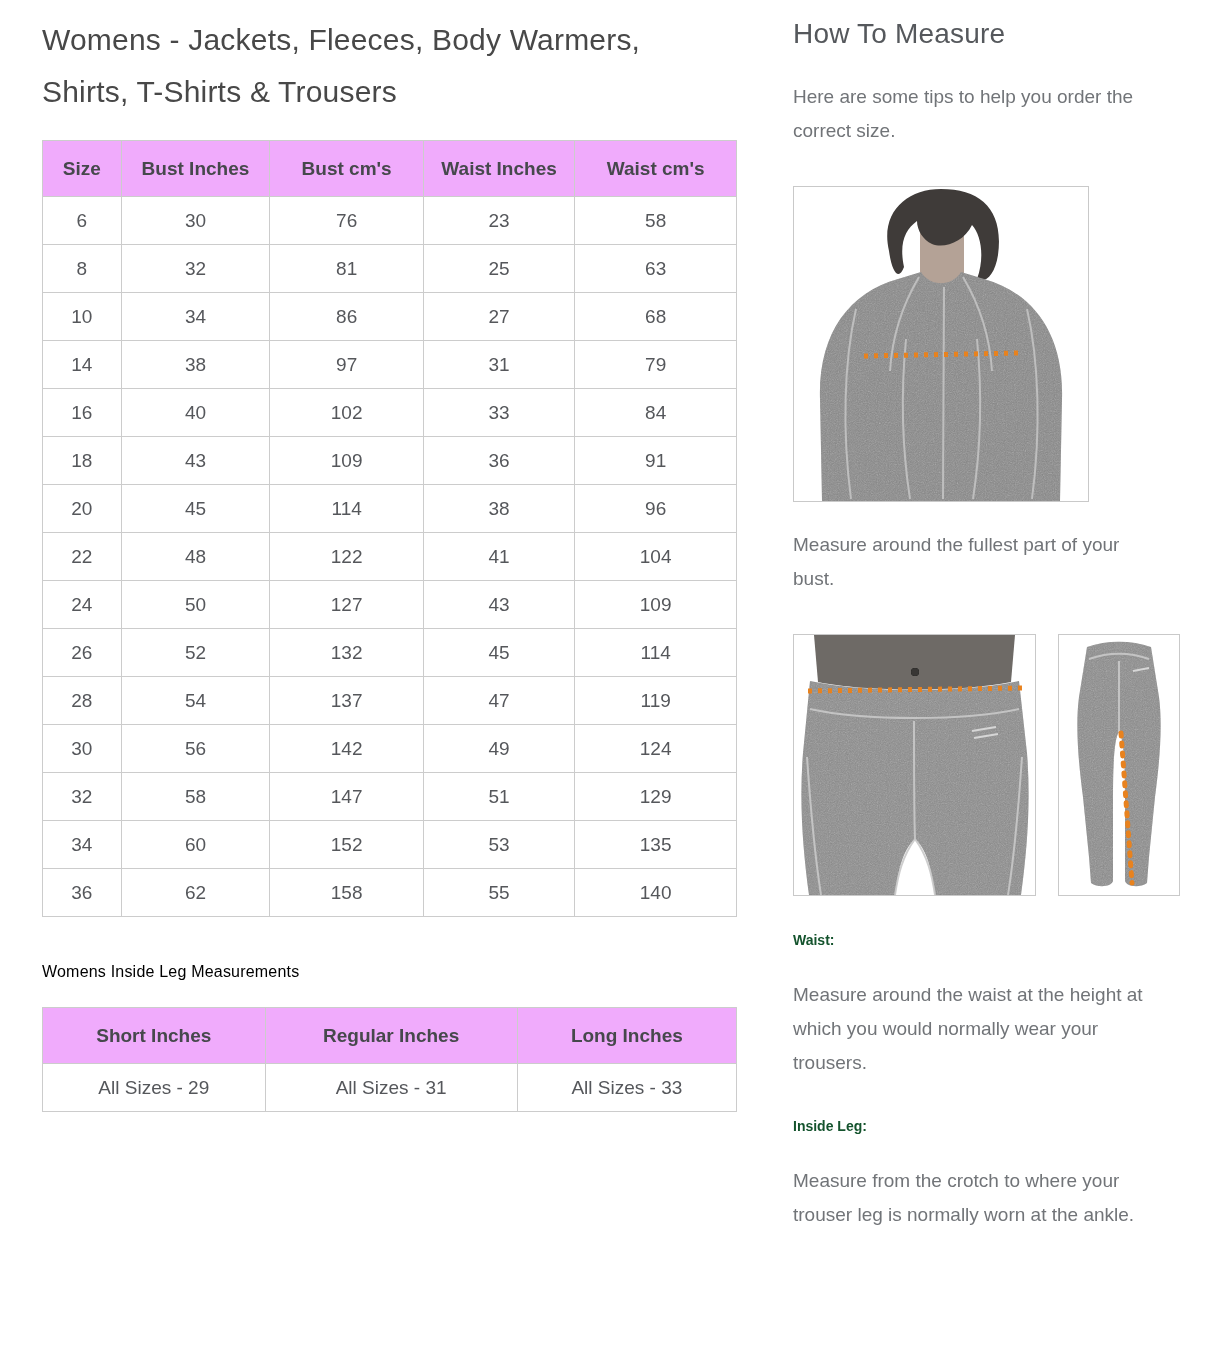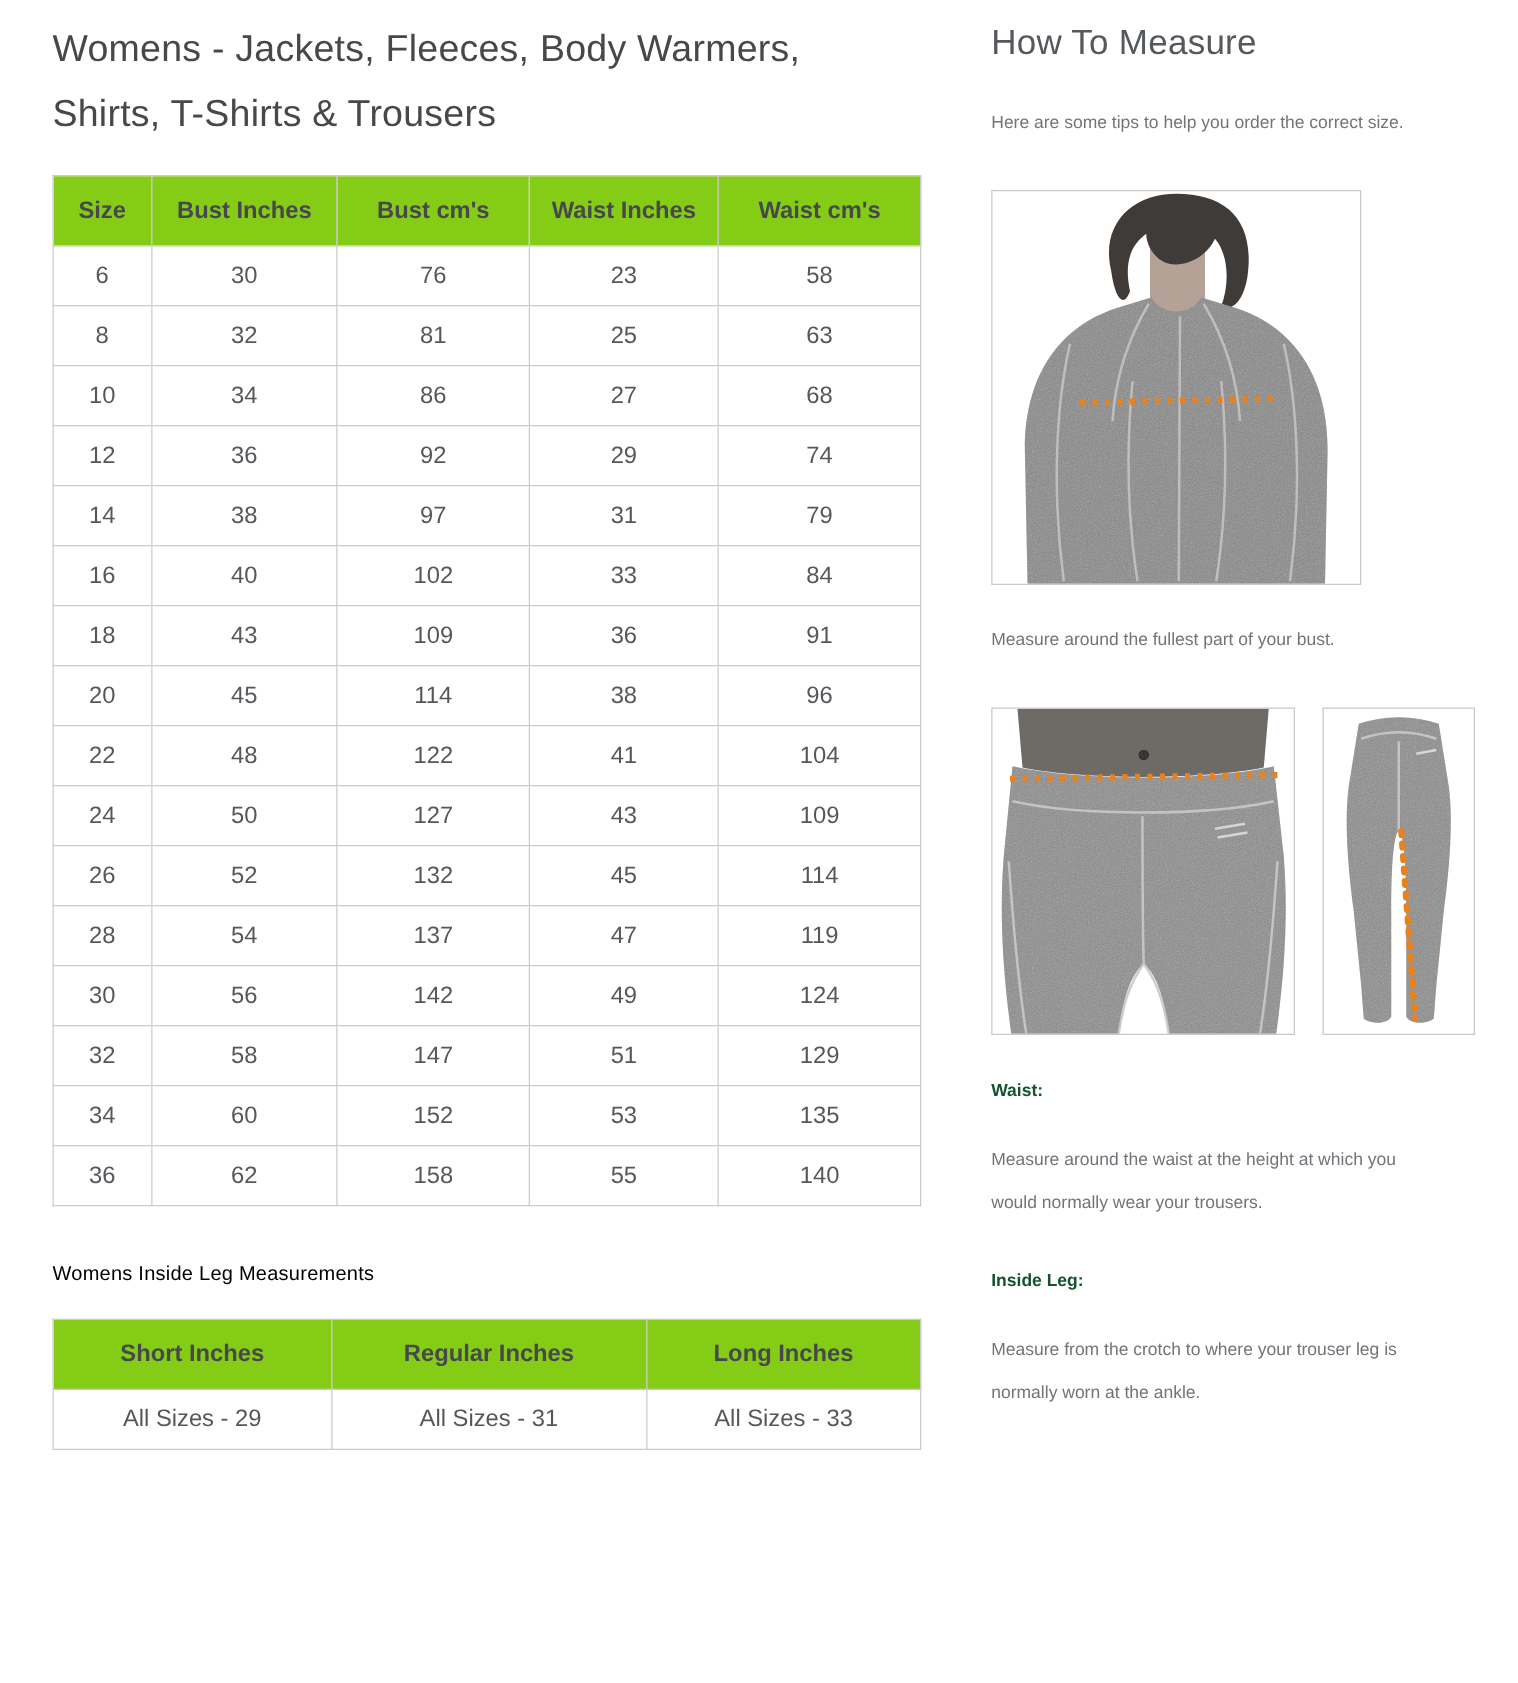--- a/index.html
+++ b/index.html
@@ -16,21 +16,21 @@
     font-size:30px;font-weight:400;color:#484848;
     line-height:52px;margin:2px 0 22px;letter-spacing:.2px;
   }
   .page-title span{display:block;}
 
   table{border-collapse:collapse;width:100%;table-layout:fixed;}
   th,td{
     border:1px solid #cccccc;text-align:center;
     font-size:19px;line-height:19px;color:#55575b;
   }
-  th{background:#84cc16;color:#46484c;font-weight:700;padding:18px 6px;}
+  th{background:#f0abfc;color:#46484c;font-weight:700;padding:18px 6px;}
   td{padding:14px 6px;}
 
   .size-table th:nth-child(1),.size-table td:nth-child(1){width:10.5%;}
   .size-table th:nth-child(2),.size-table td:nth-child(2){width:21.6%;}
   .size-table th:nth-child(3),.size-table td:nth-child(3){width:22.3%;}
   .size-table th:nth-child(4),.size-table td:nth-child(4){width:22.0%;}
   .size-table th:nth-child(5),.size-table td:nth-child(5){width:23.6%;}
 
   .subheading{
     font-size:16px;font-weight:400;color:#000000;
@@ -38,21 +38,21 @@
   }
   .leg-table th:nth-child(1),.leg-table td:nth-child(1){width:32%;}
   .leg-table th:nth-child(2),.leg-table td:nth-child(2){width:36.5%;}
   .leg-table th:nth-child(3),.leg-table td:nth-child(3){width:31.5%;}
 
   .htm-heading{
     font-size:28px;font-weight:400;color:#55585c;
     margin:6px 0 30px;letter-spacing:.2px;
   }
   .body-text{
-    font-size:14px;line-height:34px;color:#717478;
+    font-size:19px;line-height:34px;color:#717478;
     margin:0 0 38px;max-width:352px;
   }
   .bold-label{
     font-size:14px;font-weight:700;color:#14532d;
     margin:0 0 30px;
   }
   .img-box{
     border:1px solid #c9c9c9;background:#fff;box-sizing:border-box;
     display:flex;align-items:center;justify-content:center;
   }
@@ -96,27 +96,20 @@
             <td>81</td>
             <td>25</td>
             <td>63</td>
           </tr>
           <tr>
             <td>10</td>
             <td>34</td>
             <td>86</td>
             <td>27</td>
             <td>68</td>
-          </tr>
-          <tr>
-            <td>12</td>
-            <td>36</td>
-            <td>92</td>
-            <td>29</td>
-            <td>74</td>
           </tr>
           <tr>
             <td>14</td>
             <td>38</td>
             <td>97</td>
             <td>31</td>
             <td>79</td>
           </tr>
           <tr>
             <td>16</td>

